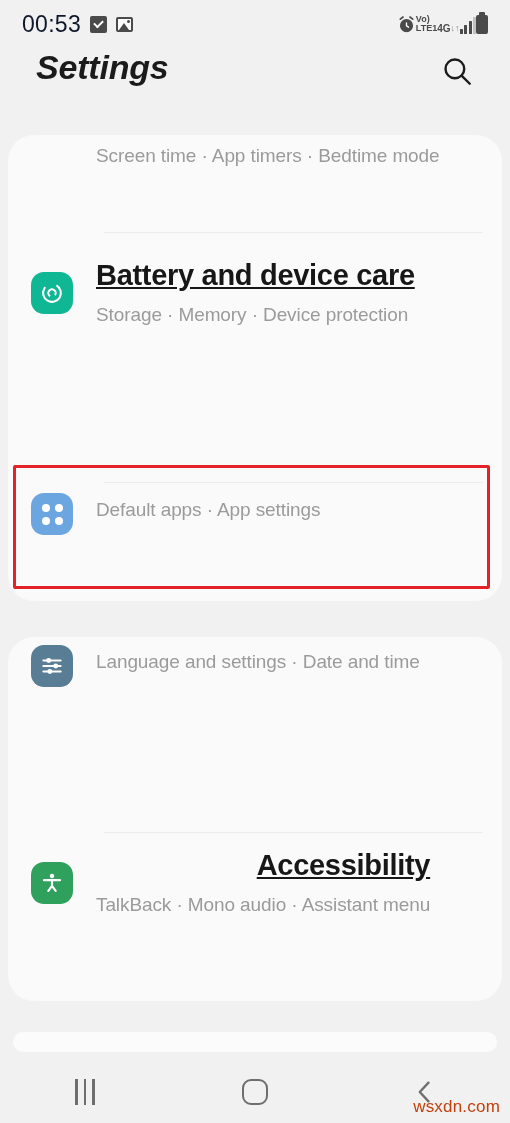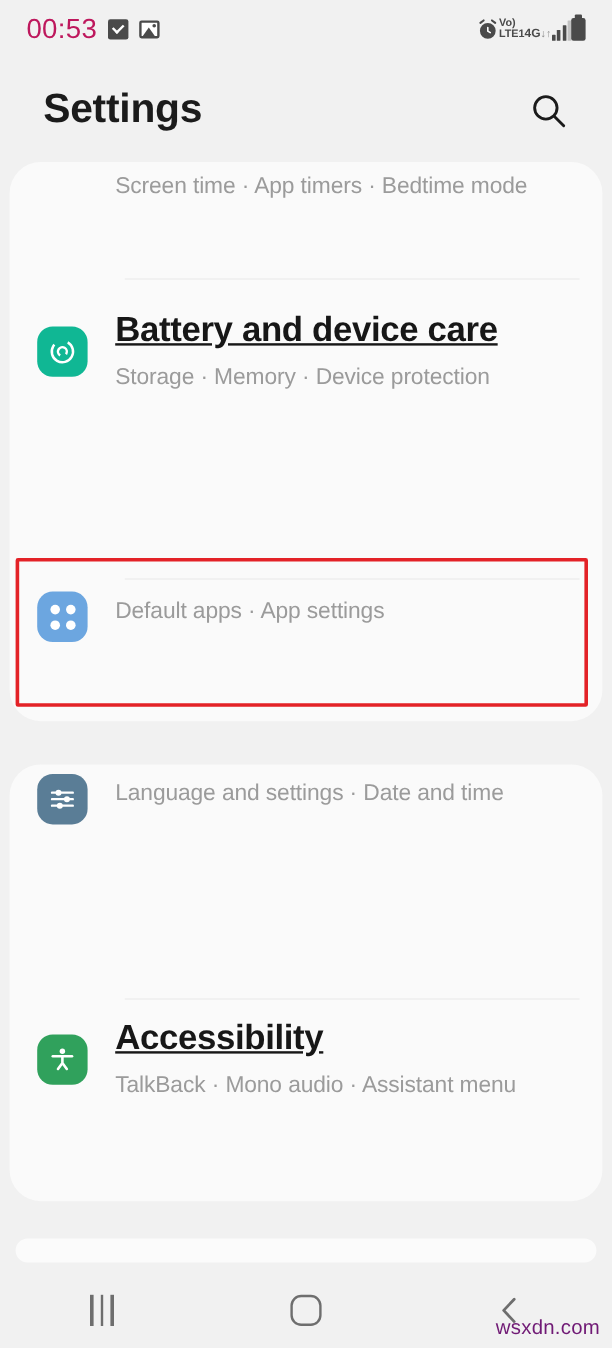--- a/index.html
+++ b/index.html
@@ -17,21 +17,21 @@
 
   
   .statusbar {
     position: absolute; top: 0; left: 0;
     width: 510px; height: 48px;
     display: flex; align-items: center;
     padding: 0 22px;
     color: #3b3b3b;
   }
   .sb-left { display: flex; align-items: center; gap: 9px; }
-  .sb-clock { font-size: 23px; letter-spacing: .3px; color: #be185d; }
+  .sb-clock { font-size: 23px; letter-spacing: .3px; color: #0f172a; }
   .sb-right { margin-left: auto; display: flex; align-items: flex-end; gap: 0; }
   .ic-check {
     width: 17px; height: 17px; background: #4a4a4a; border-radius: 2px;
     position: relative;
   }
   .ic-check::after {
     content: ""; position: absolute; left: 4px; top: 4px;
     width: 7px; height: 4px;
     border-left: 2px solid #fff; border-bottom: 2px solid #fff;
     transform: rotate(-45deg);
@@ -70,22 +70,23 @@
   .sb-batt::before {
     content: ""; position: absolute; top: -3px; left: 3px;
     width: 6px; height: 3px; background: #4a4a4a; border-radius: 1px 1px 0 0;
   }
   .ic-alarm { position: relative; width: 19px; height: 19px; }
 
   
   .header {
     position: absolute; top: 48px; left: 0;
     width: 510px; height: 87px;
-    display: flex; align-items: center;
+    display: flex; 
     padding: 0 30px 0 36px;
+    font-style: italic;
   }
   .header-title { font-size: 34px; font-weight: bold; color: #1b1b1b; letter-spacing: -.2px; }
   .search-btn { margin-left: auto; width: 46px; height: 46px; display: flex; align-items: center; justify-content: center; cursor: pointer; }
 
   
   .card {
     position: absolute; left: 8px; width: 494px;
     background: #fafafa; border-radius: 26px;
   }
   #card-a { top: 135px; height: 466px; }
@@ -134,21 +135,21 @@
     position: absolute; left: 0; top: 1060px;
     width: 510px; height: 63px;
     display: flex; align-items: center;
   }
   .nav-btn { flex: 1; display: flex; align-items: center; justify-content: center; cursor: pointer; }
   .nav-recents { display: flex; gap: 6px; }
   .nav-recents i { display: block; width: 2.5px; height: 26px; background: #6e6e6e; }
   .nav-home { width: 26px; height: 26px; border: 2.5px solid #6e6e6e; border-radius: 9px; }
   .watermark {
     position: absolute; right: 10px; bottom: 6px;
-    font-size: 17px; color: #701a75; letter-spacing: .2px;
+    font-size: 17px; color: #c2410c; letter-spacing: .2px;
   }
 </style>
 </head>
 <body>
 
 <div id="phone">
 
   <div class="statusbar">
     <div class="sb-left">
       <span class="sb-clock">00:53</span>
@@ -248,21 +249,21 @@
             <circle cx="10" cy="17" r="2.3" fill="#ffffff"></circle>
           </svg>
         </span>
       </div>
       <div class="row-text">
         <div class="row-sub">Language and settings · Date and time</div>
       </div>
     </div>
     <div class="divider" style="top:195px;"></div>
 
-    <div class="row" style="top:206px;">
+    <div class="row" style="top:206px;text-align:right;">
       <div class="row-icon">
         <span class="sq" style="background:#30a15c;">
           <svg width="26" height="26" viewBox="0 0 24 24" fill="none">
             <circle cx="12" cy="5.6" r="2.1" fill="#ffffff"></circle>
             <path d="M4.6 9.4h14.8" stroke="#ffffff" stroke-width="2" stroke-linecap="round"></path>
             <path d="M12 9.4v5.2M12 14.6l-3.4 4.6M12 14.6l3.4 4.6" stroke="#ffffff" stroke-width="2" stroke-linecap="round"></path>
           </svg>
         </span>
       </div>
       <div class="row-text">

